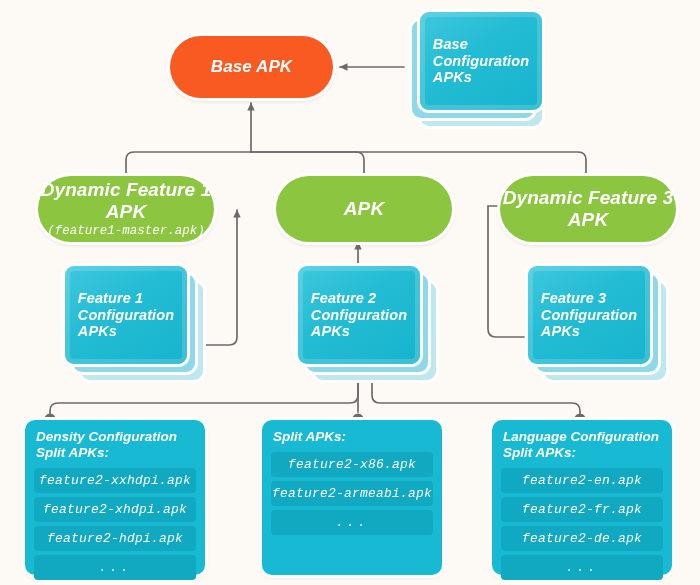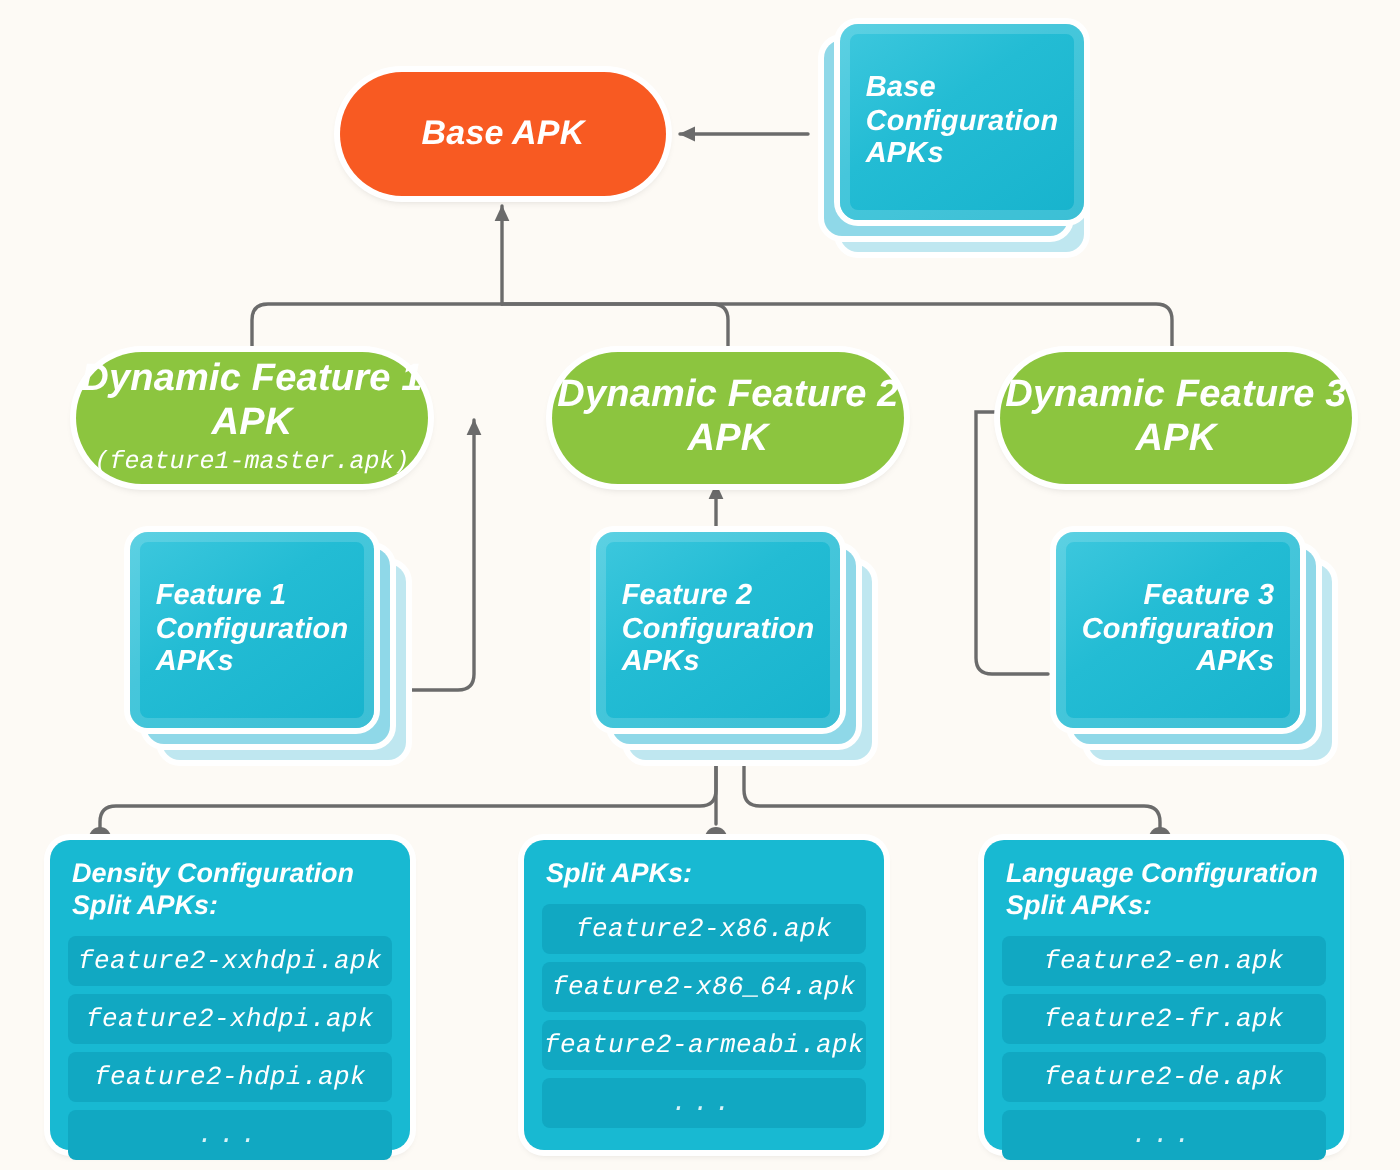--- a/index.html
+++ b/index.html
@@ -136,21 +136,20 @@
   <div class="node pill-green" style="left:38px;top:176px;width:176px;height:66px;">
     <div class="ttl">
       <div>Dynamic Feature 1</div>
       <div>APK</div>
     </div>
     <div class="sub">(feature1-master.apk)</div>
   </div>
 
   <div class="node pill-green" style="left:276px;top:176px;width:176px;height:66px;">
     <div class="ttl">
-      <div>Dynamic Feature 2</div>
       <div>APK</div>
     </div>
   </div>
 
   <div class="node pill-green" style="left:500px;top:176px;width:176px;height:66px;align-items:center;">
     <div class="ttl">
       <div>Dynamic Feature 3</div>
       <div>APK</div>
     </div>
   </div>
@@ -172,21 +171,21 @@
     <div class="sheet s2" style="left:8px;top:8px;width:122px;height:98px;"></div>
     <div class="sheet s1" style="left:0px;top:0px;width:122px;height:98px;">
       <div class="ttl">
         <div>Feature 2</div>
         <div>Configuration</div>
         <div>APKs</div>
       </div>
     </div>
   </div>
 
-  <div class="stack" style="left:528px;top:266px;width:145px;height:120px;text-align:right;">
+  <div class="stack" style="left:528px;top:266px;width:145px;height:120px;">
     <div class="sheet s3" style="left:16px;top:16px;width:122px;height:98px;"></div>
     <div class="sheet s2" style="left:8px;top:8px;width:122px;height:98px;"></div>
     <div class="sheet s1" style="left:0px;top:0px;width:122px;height:98px;">
       <div class="ttl">
         <div>Feature 3</div>
         <div>Configuration</div>
         <div>APKs</div>
       </div>
     </div>
   </div>
@@ -200,21 +199,20 @@
     <div class="panel-row">feature2-xhdpi.apk</div>
     <div class="panel-row">feature2-hdpi.apk</div>
     <div class="panel-row dots">...</div>
   </div>
 
   <div class="panel" style="left:262px;top:420px;width:180px;height:155px;">
     <div class="panel-title">
       <div>Split APKs:</div>
     </div>
     <div class="panel-row">feature2-x86.apk</div>
-    <div class="panel-row">feature2-x86_64.apk</div>
     <div class="panel-row">feature2-armeabi.apk</div>
     <div class="panel-row dots">...</div>
   </div>
 
   <div class="panel" style="left:492px;top:420px;width:180px;height:155px;">
     <div class="panel-title">
       <div>Language Configuration</div>
       <div>Split APKs:</div>
     </div>
     <div class="panel-row">feature2-en.apk</div>

